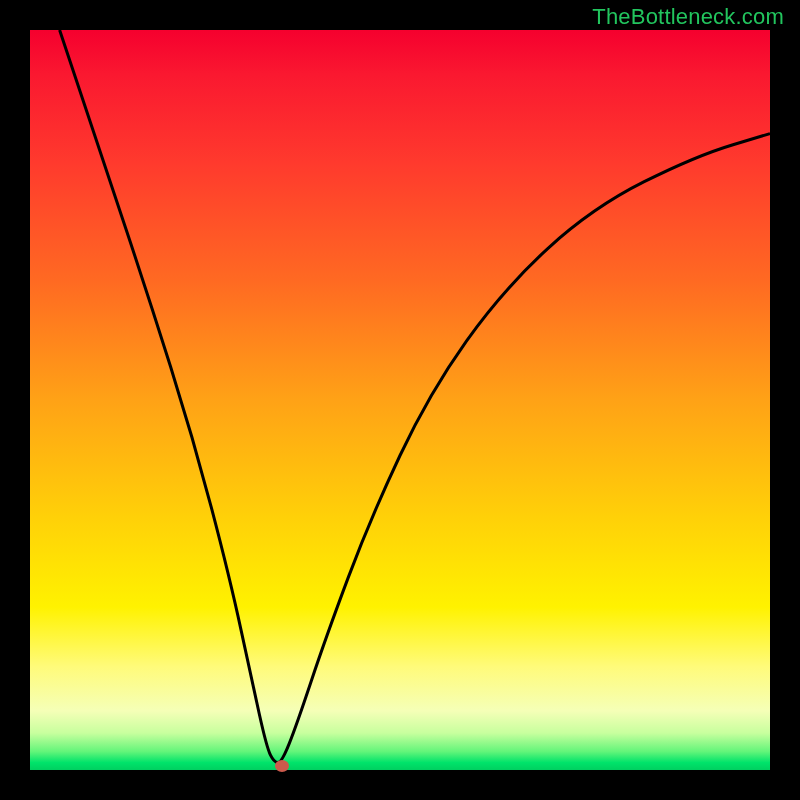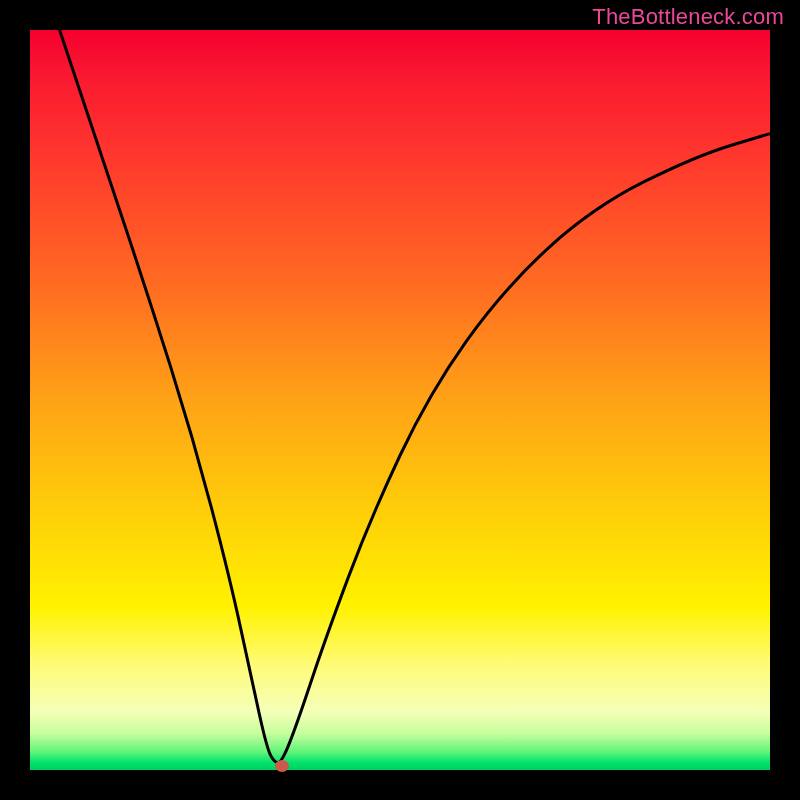--- a/index.html
+++ b/index.html
@@ -14,21 +14,21 @@
   .frame {
     position: relative;
     width: 800px;
     height: 800px;
     background: #000000;
   }
   .watermark {
     position: absolute;
     top: 4px;
     right: 16px;
-    color: #ec4899;
+    color: #22c55e;
     font-size: 22px;
     font-weight: 400;
     letter-spacing: 0.2px;
     user-select: none;
   }
   .plot-area {
     position: absolute;
     left: 30px;
     top: 30px;
     width: 740px;

